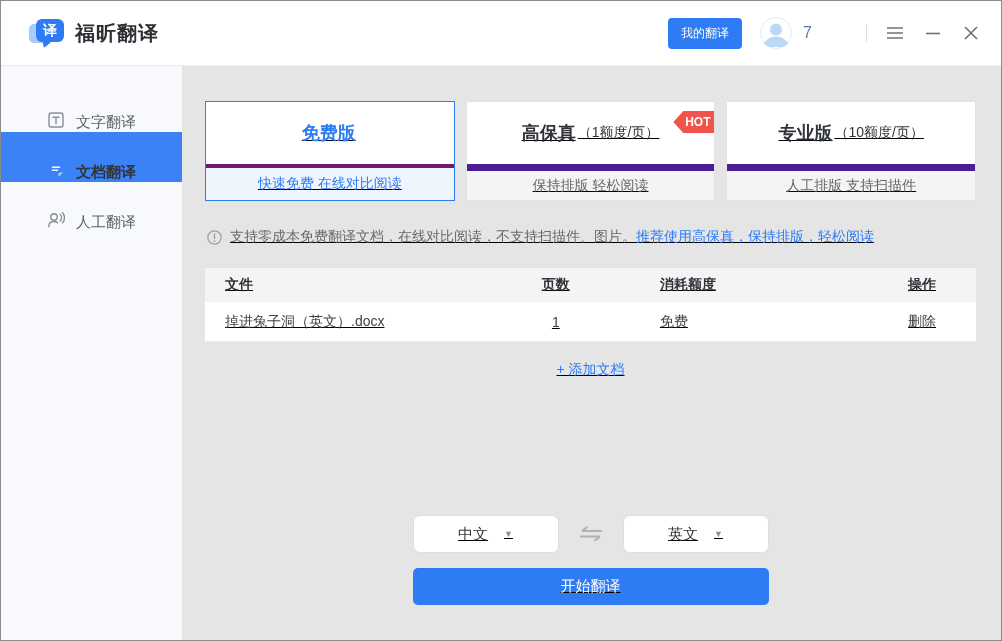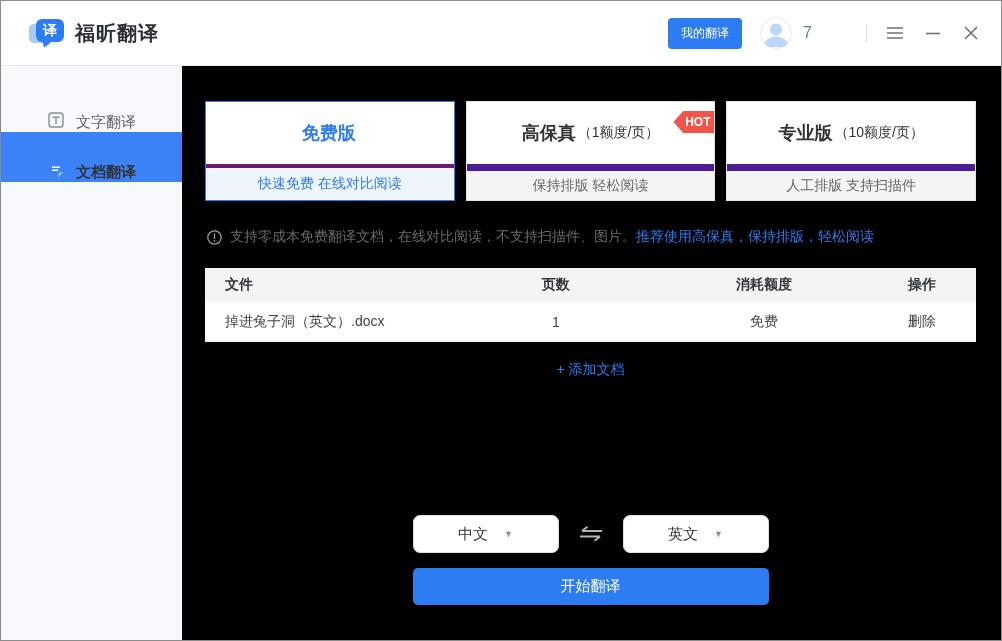--- a/index.html
+++ b/index.html
@@ -20,21 +20,21 @@
   .avatar { width:32px; height:32px; margin-left:18px; border-radius:50%; overflow:hidden; }
   .credits { margin-left:11px; font-size:16px; color:#5f7b9e; }
   .vdivider { width:1px; height:18px; background:#d9dde3; margin-left:54px; }
   .winctl { margin-left:18px; width:20px; height:20px; display:flex; align-items:center; justify-content:center; cursor:pointer; }
 
   
   .main { flex:1; display:flex; min-height:0; }
   .sidebar { width:181px; flex:0 0 181px; background:#f8f9fc; padding-top:16px; }
   .side-item { height:50px; display:flex; align-items:flex-end; padding-left:46px; gap:11px; font-size:15px; color:#5b6066; cursor:pointer; }
   .side-item.active { background:#3b82f6; color:#30343a; font-weight:600; }
-  .content { flex:1; padding:35px 25px 16px 23px; background:#000000; position:relative; }
+  .content { flex:1; padding:35px 25px 16px 23px; background:#e5e5e5; position:relative;text-decoration:underline; }
 
   
   .plans { display:flex; gap:11px; }
   .plan { flex:1; border:1px solid #e3e3e3; height:100px; display:flex; flex-direction:column; position:relative; background:#fff; cursor:pointer; }
   .plan-top { flex:1; display:flex; align-items:center; justify-content:center; gap:2px; }
   .plan-title { font-size:18px; font-weight:bold; color:#2f3338; }
   .plan-suffix { font-size:14px; color:#30343a; }
   .plan-desc { height:36px; background:#f4f4f4; border-top:7px solid #4c1d95; display:flex; align-items:center; justify-content:center; font-size:14px; color:#666; }
   .plan.selected { border:1px solid #2d7cf3; }
   .plan.selected .plan-title { color:#2d7cf3; }
@@ -45,21 +45,21 @@
   .notice { margin-top:27px; display:flex; align-items:center; gap:8px; font-size:14px; padding-left:2px; }
   .notice-text { color:#67696d; }
   .notice-link { color:#2d7cf3; cursor:pointer; }
 
   
   .filetable { margin-top:22px; width:100%; }
   .t-head { display:flex; align-items:center; height:34px; background:#f4f4f4; font-size:14px; font-weight:bold; color:#30343a; }
   .t-row { display:flex; align-items:center; height:40px; background:#fff; border-bottom:1px solid #ededed; font-size:14px; color:#404347; }
   .c-file { width:32%; padding-left:20px; text-align:left; }
   .c-pages { width:27%; text-align:center; }
-  .c-cost { width:27%; text-align:center; }
+  .c-cost { width:27%; text-align:left; }
   .c-action { width:14%; text-align:center; }
   .del-link { cursor:pointer; color:#3a3d42; }
 
   
   .add-doc { margin-top:19px; text-align:center; font-size:14px; color:#2d7cf3; cursor:pointer; }
 
   
   .langbar { width:356px; margin:136px auto 0 auto; display:flex; align-items:center; justify-content:space-between; }
   .lang-select { width:146px; height:38px; border:1px solid #dcdee1; border-radius:7px; background:#fff; display:flex; align-items:center; justify-content:center; gap:16px; font-size:15px; color:#2f3338; cursor:pointer; position:relative; }
   .lang-caret { font-size:9px; color:#8b9097; }
@@ -131,20 +131,31 @@
       <div class="side-item active">
         <span>
           <svg width="18" height="18" viewBox="0 0 18 18">
               <rect x="2" y="2" width="14" height="14" rx="3" fill="#3b82f7"></rect>
               <path d="M5.5 6.3 h7 M5.5 9.3 h5" stroke="#fff" stroke-width="1.4" stroke-linecap="round"></path>
               <path d="M16 11.5 l-4.5 4.5 v-3 a1.5 1.5 0 0 1 1.5 -1.5 z" fill="#aecdfb"></path>
             </svg>
         </span>
         <span>文档翻译</span>
       </div>
+      <div class="side-item">
+        <span>
+          <svg width="18" height="18" viewBox="0 0 18 18" fill="none" stroke="#8a8f99" stroke-width="1.4" stroke-linecap="round">
+              <circle cx="7" cy="6" r="3.2"></circle>
+              <path d="M1.8 15.8 c0-3.4 2.3-5.3 5.2-5.3 c1.4 0 2.7 0.5 3.6 1.3"></path>
+              <path d="M13.2 3.6 c1.7 1.8 1.7 4.6 0 6.4"></path>
+              <path d="M15.6 1.8 c2.6 2.9 2.6 7.1 0 10"></path>
+            </svg>
+        </span>
+        <span>人工翻译</span>
+      </div>
     </div>
 
     <div class="content">
 
       <div class="plans">
         <div class="plan selected">
           <div class="plan-top">
             <span class="plan-title">免费版</span>
             <span class="plan-suffix"></span>
           </div>

